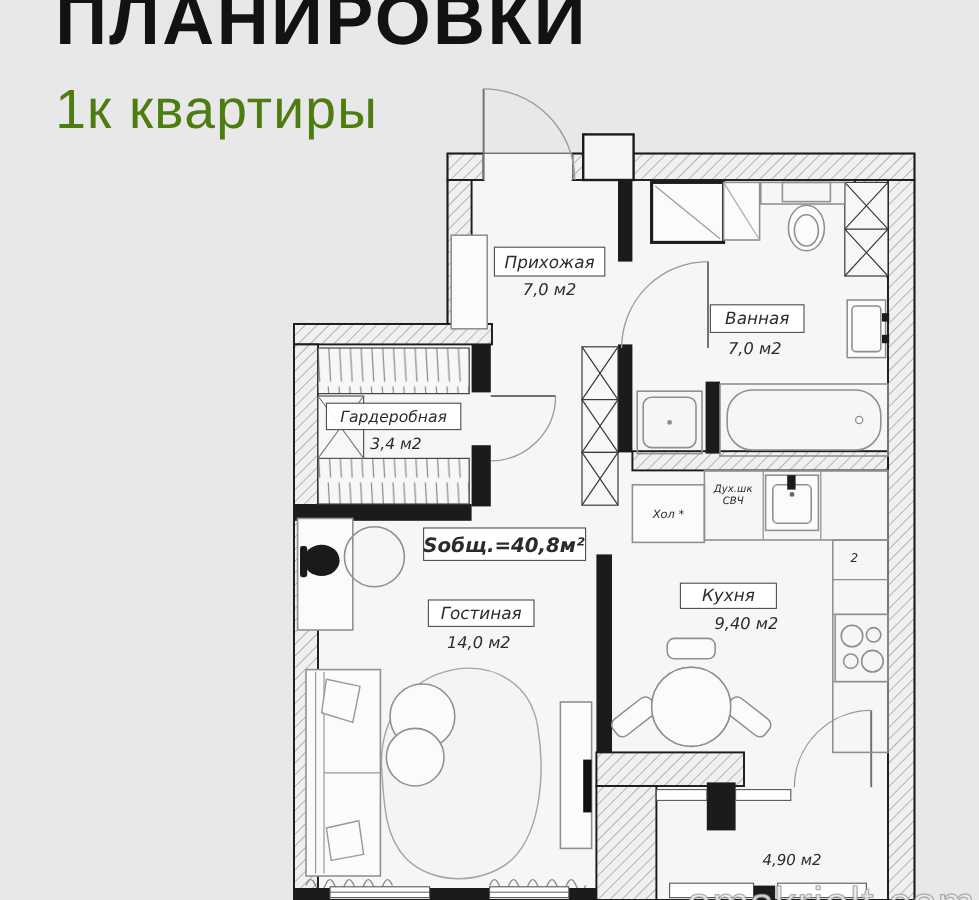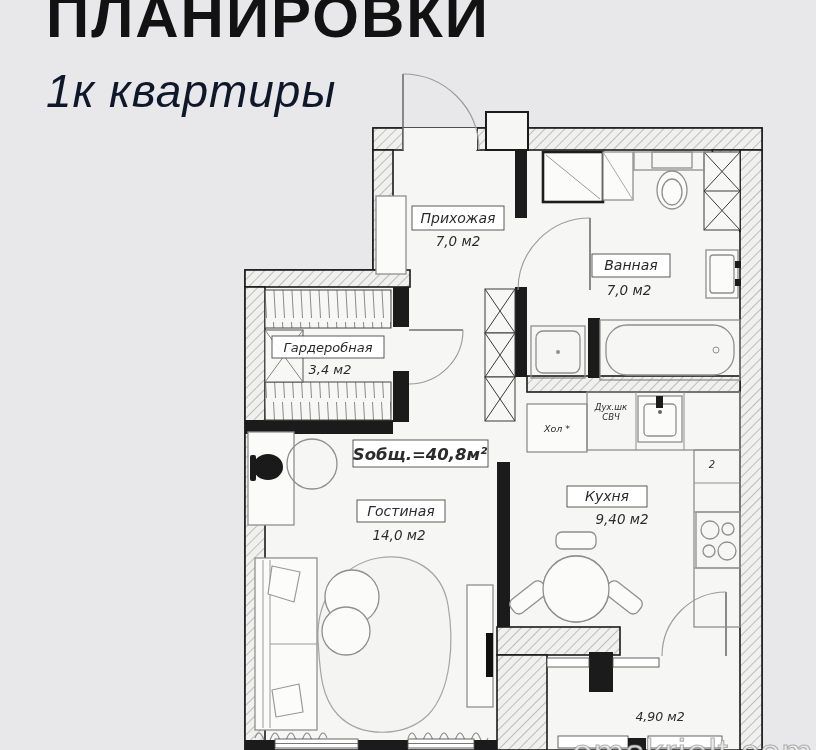--- a/index.html
+++ b/index.html
@@ -7,22 +7,22 @@
     width:816px;height:750px;position:relative;overflow:hidden;
     background:#e8e8ea;font-family:"Liberation Sans",sans-serif;
   }
   .page-title{
     position:absolute;top:-18px;left:46px;
     font-size:60px;font-weight:800;letter-spacing:2px;color:#121212;
     font-family:"Liberation Sans",sans-serif;white-space:nowrap;
   }
   .page-subtitle{
     position:absolute;top:64px;left:46px;
-    font-size:46px;font-weight:300;letter-spacing:1px;color:#0f172a;
-    font-family:"Liberation Sans",sans-serif;white-space:nowrap;font-style:italic;
+    font-size:46px;font-weight:300;letter-spacing:1px;color:#4d7c0f;
+    font-family:"Liberation Sans",sans-serif;white-space:nowrap;
   }
   .watermark{
     position:absolute;left:572px;top:732px;
     font-size:37px;letter-spacing:1px;font-weight:400;
     color:rgba(243,243,243,0.82);
     -webkit-text-stroke:1.1px rgba(128,128,128,0.55);
     text-shadow:0 0 1px rgba(140,140,140,0.4);
     white-space:nowrap;z-index:5;
   }
   svg{position:absolute;top:0;left:0;}

